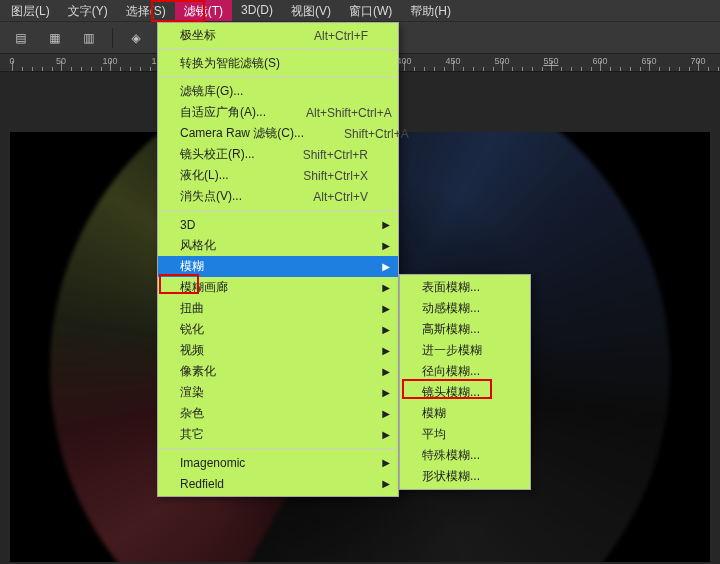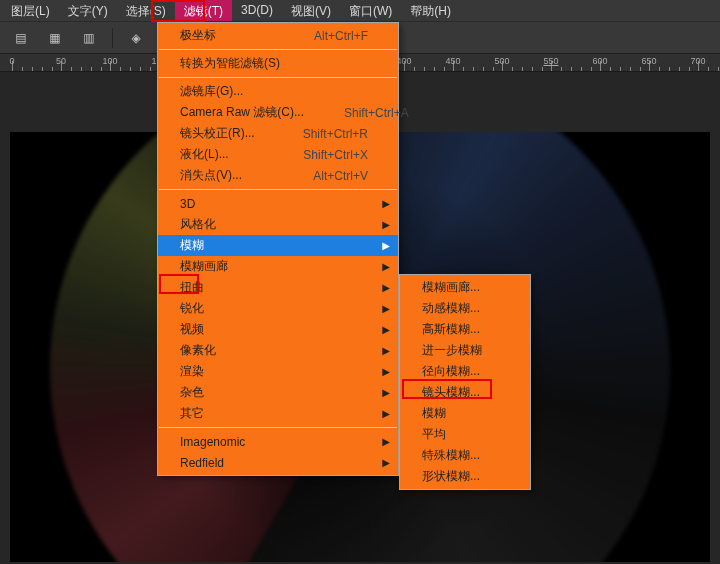--- a/index.html
+++ b/index.html
@@ -29,21 +29,21 @@
              radial-gradient(circle at 50% 50%, rgba(0,0,0,0.9) 0%, rgba(0,0,0,0) 45%),
              conic-gradient(from 210deg at 50% 50%,
                #3a1518 0deg, #5a2428 25deg, #3a1518 48deg,
                #262a1a 70deg, #4a5024 95deg, #262a1a 118deg,
                #182238 150deg, #24365a 180deg, #182238 205deg,
                #111 250deg, #222 300deg, #111 360deg);
            filter: blur(2px);
            opacity:0.75; }
   
   
-  .menu { position:absolute; background:#f97316; color:#222; border:1px solid #a7a7a7; box-shadow:3px 3px 6px rgba(0,0,0,0.35); padding:2px 0; font-size:12px; }
+  .menu { position:absolute; background:#bef264; color:#222; border:1px solid #a7a7a7; box-shadow:3px 3px 6px rgba(0,0,0,0.35); padding:2px 0; font-size:12px; }
   .menu .row { display:flex; align-items:center; height:21px; padding:0 30px 0 22px; white-space:nowrap; position:relative; }
   .menu .row.selected { background:#1e7fe0; color:#fff; }
   .menu .sc { margin-left:auto; padding-left:40px; color:#444; }
   .menu .sep { height:1px; margin:3px 1px; background:#cfcfcf; }
   .menu .arrow { position:absolute; right:8px; font-size:10px; }
   #menu1 { left:157px; top:22px; width:242px; }
   #menu2 { left:399px; top:274px; width:132px; }
   
   
   .redbox { position:absolute; border:2px solid #e20000; pointer-events:none; }
@@ -181,20 +181,24 @@
     </div>
     <div class="sep"></div>
     <div class="row">
       <span>转换为智能滤镜(S)</span>
     </div>
     <div class="sep"></div>
     <div class="row">
       <span>滤镜库(G)...</span>
     </div>
     <div class="row">
+      <span>自适应广角(A)...</span>
+      <span class="sc">Alt+Shift+Ctrl+A</span>
+    </div>
+    <div class="row">
       <span>Camera Raw 滤镜(C)...</span>
       <span class="sc">Shift+Ctrl+A</span>
     </div>
     <div class="row">
       <span>镜头校正(R)...</span>
       <span class="sc">Shift+Ctrl+R</span>
     </div>
     <div class="row">
       <span>液化(L)...</span>
       <span class="sc">Shift+Ctrl+X</span>
@@ -254,21 +258,21 @@
       <span class="arrow">▶</span>
     </div>
     <div class="row">
       <span>Redfield</span>
       <span class="arrow">▶</span>
     </div>
   </div>
 
 <div class="menu" id="menu2">
     <div class="row">
-      <span>模糊画廊...</span>
+      <span>表面模糊...</span>
     </div>
     <div class="row">
       <span>动感模糊...</span>
     </div>
     <div class="row">
       <span>高斯模糊...</span>
     </div>
     <div class="row">
       <span>进一步模糊</span>
     </div>

